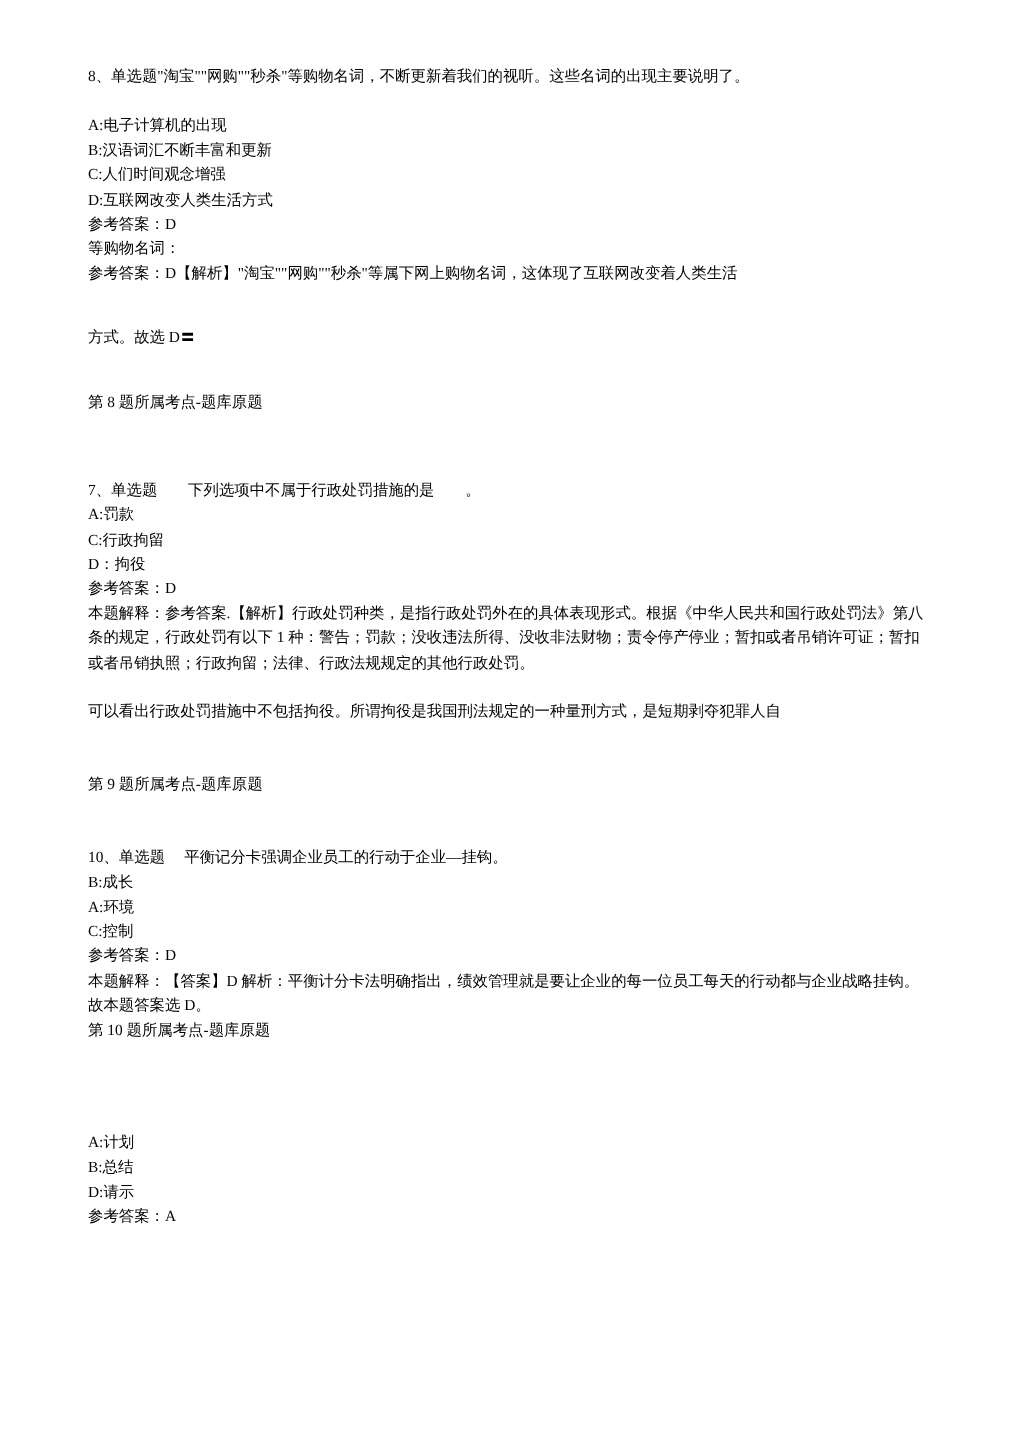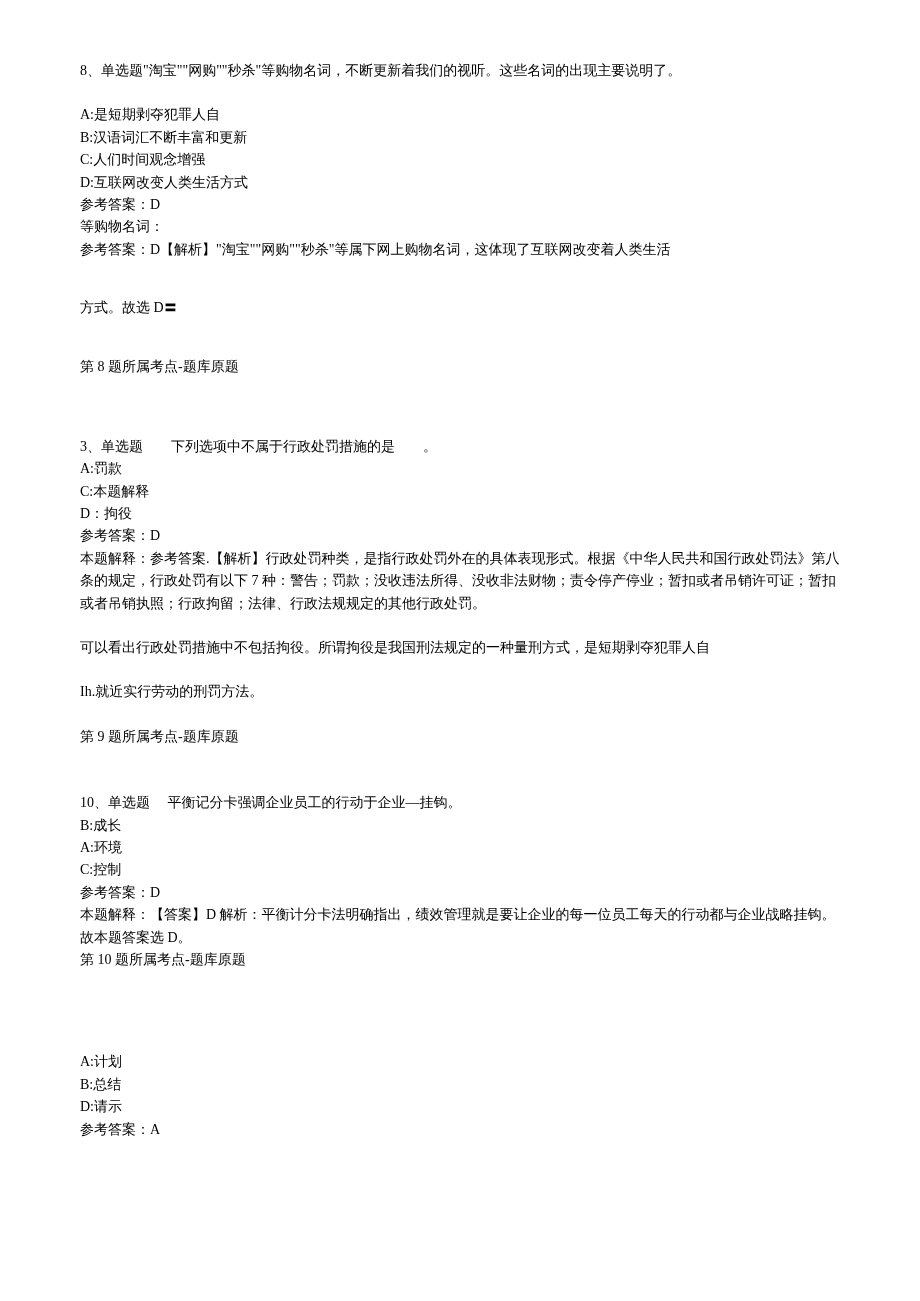--- a/index.html
+++ b/index.html
@@ -29,46 +29,45 @@
   .underline {
     text-decoration: underline;
   }
 </style>
 </head>
 <body>
 
 <div class="block">
   <p class="line">8、单选题"淘宝""网购""秒杀"等购物名词，不断更新着我们的视听。这些名词的出现主要说明了。</p>
   <div class="gap-small"></div>
-  <p class="line">A:是短期剥夺犯罪人自</p>
+  <p class="line">A:电子计算机的出现</p>
   <p class="line">B:汉语词汇不断丰富和更新</p>
   <p class="line">C:人们时间观念增强</p>
   <p class="line">D:互联网改变人类生活方式</p>
   <p class="line">参考答案：D</p>
   <p class="line">等购物名词：</p>
   <p class="line">参考答案：D【解析】"淘宝""网购""秒杀"等属下网上购物名词，这体现了互联网改变着人类生活</p>
   <div class="gap-med"></div>
   <p class="line">方式。故选 D〓</p>
   <div class="gap-med"></div>
   <p class="line">第 8 题所属考点-题库原题</p>
 </div>
 
 <div class="gap-med"></div>
 
 <div class="block">
-  <p class="line">3、单选题　　下列选项中不属于行政处罚措施的是　　。</p>
+  <p class="line">7、单选题　　下列选项中不属于行政处罚措施的是　　。</p>
   <p class="line">A:罚款</p>
-  <p class="line">C:本题解释</p>
+  <p class="line">C:行政拘留</p>
   <p class="line">D：拘役</p>
   <p class="line">参考答案：D</p>
-  <p class="line">本题解释：参考答案.【解析】行政处罚种类，是指行政处罚外在的具体表现形式。根据《中华人民共和国行政处罚法》第八条的规定，行政处罚有以下 7 种：警告；罚款；没收违法所得、没收非法财物；责令停产停业；暂扣或者吊销许可证；暂扣或者吊销执照；行政拘留；法律、行政法规规定的其他行政处罚。</p>
+  <p class="line">本题解释：参考答案.【解析】行政处罚种类，是指行政处罚外在的具体表现形式。根据《中华人民共和国行政处罚法》第八条的规定，行政处罚有以下 1 种：警告；罚款；没收违法所得、没收非法财物；责令停产停业；暂扣或者吊销许可证；暂扣或者吊销执照；行政拘留；法律、行政法规规定的其他行政处罚。</p>
   <div class="gap-small"></div>
   <p class="line">可以看出行政处罚措施中不包括拘役。所谓拘役是我国刑法规定的一种量刑方式，是短期剥夺犯罪人自</p>
   <div class="gap-small"></div>
-  <p class="line">Ih.就近实行劳动的刑罚方法。</p>
   <div class="gap-small"></div>
   <p class="line">第 9 题所属考点-题库原题</p>
 </div>
 
 <div class="gap-small"></div>
 
 <div class="block">
   <p class="line">10、单选题　 平衡记分卡强调企业员工的行动于企业―挂钩。</p>
   <p class="line">B:成长</p>
   <p class="line">A:环境</p>

